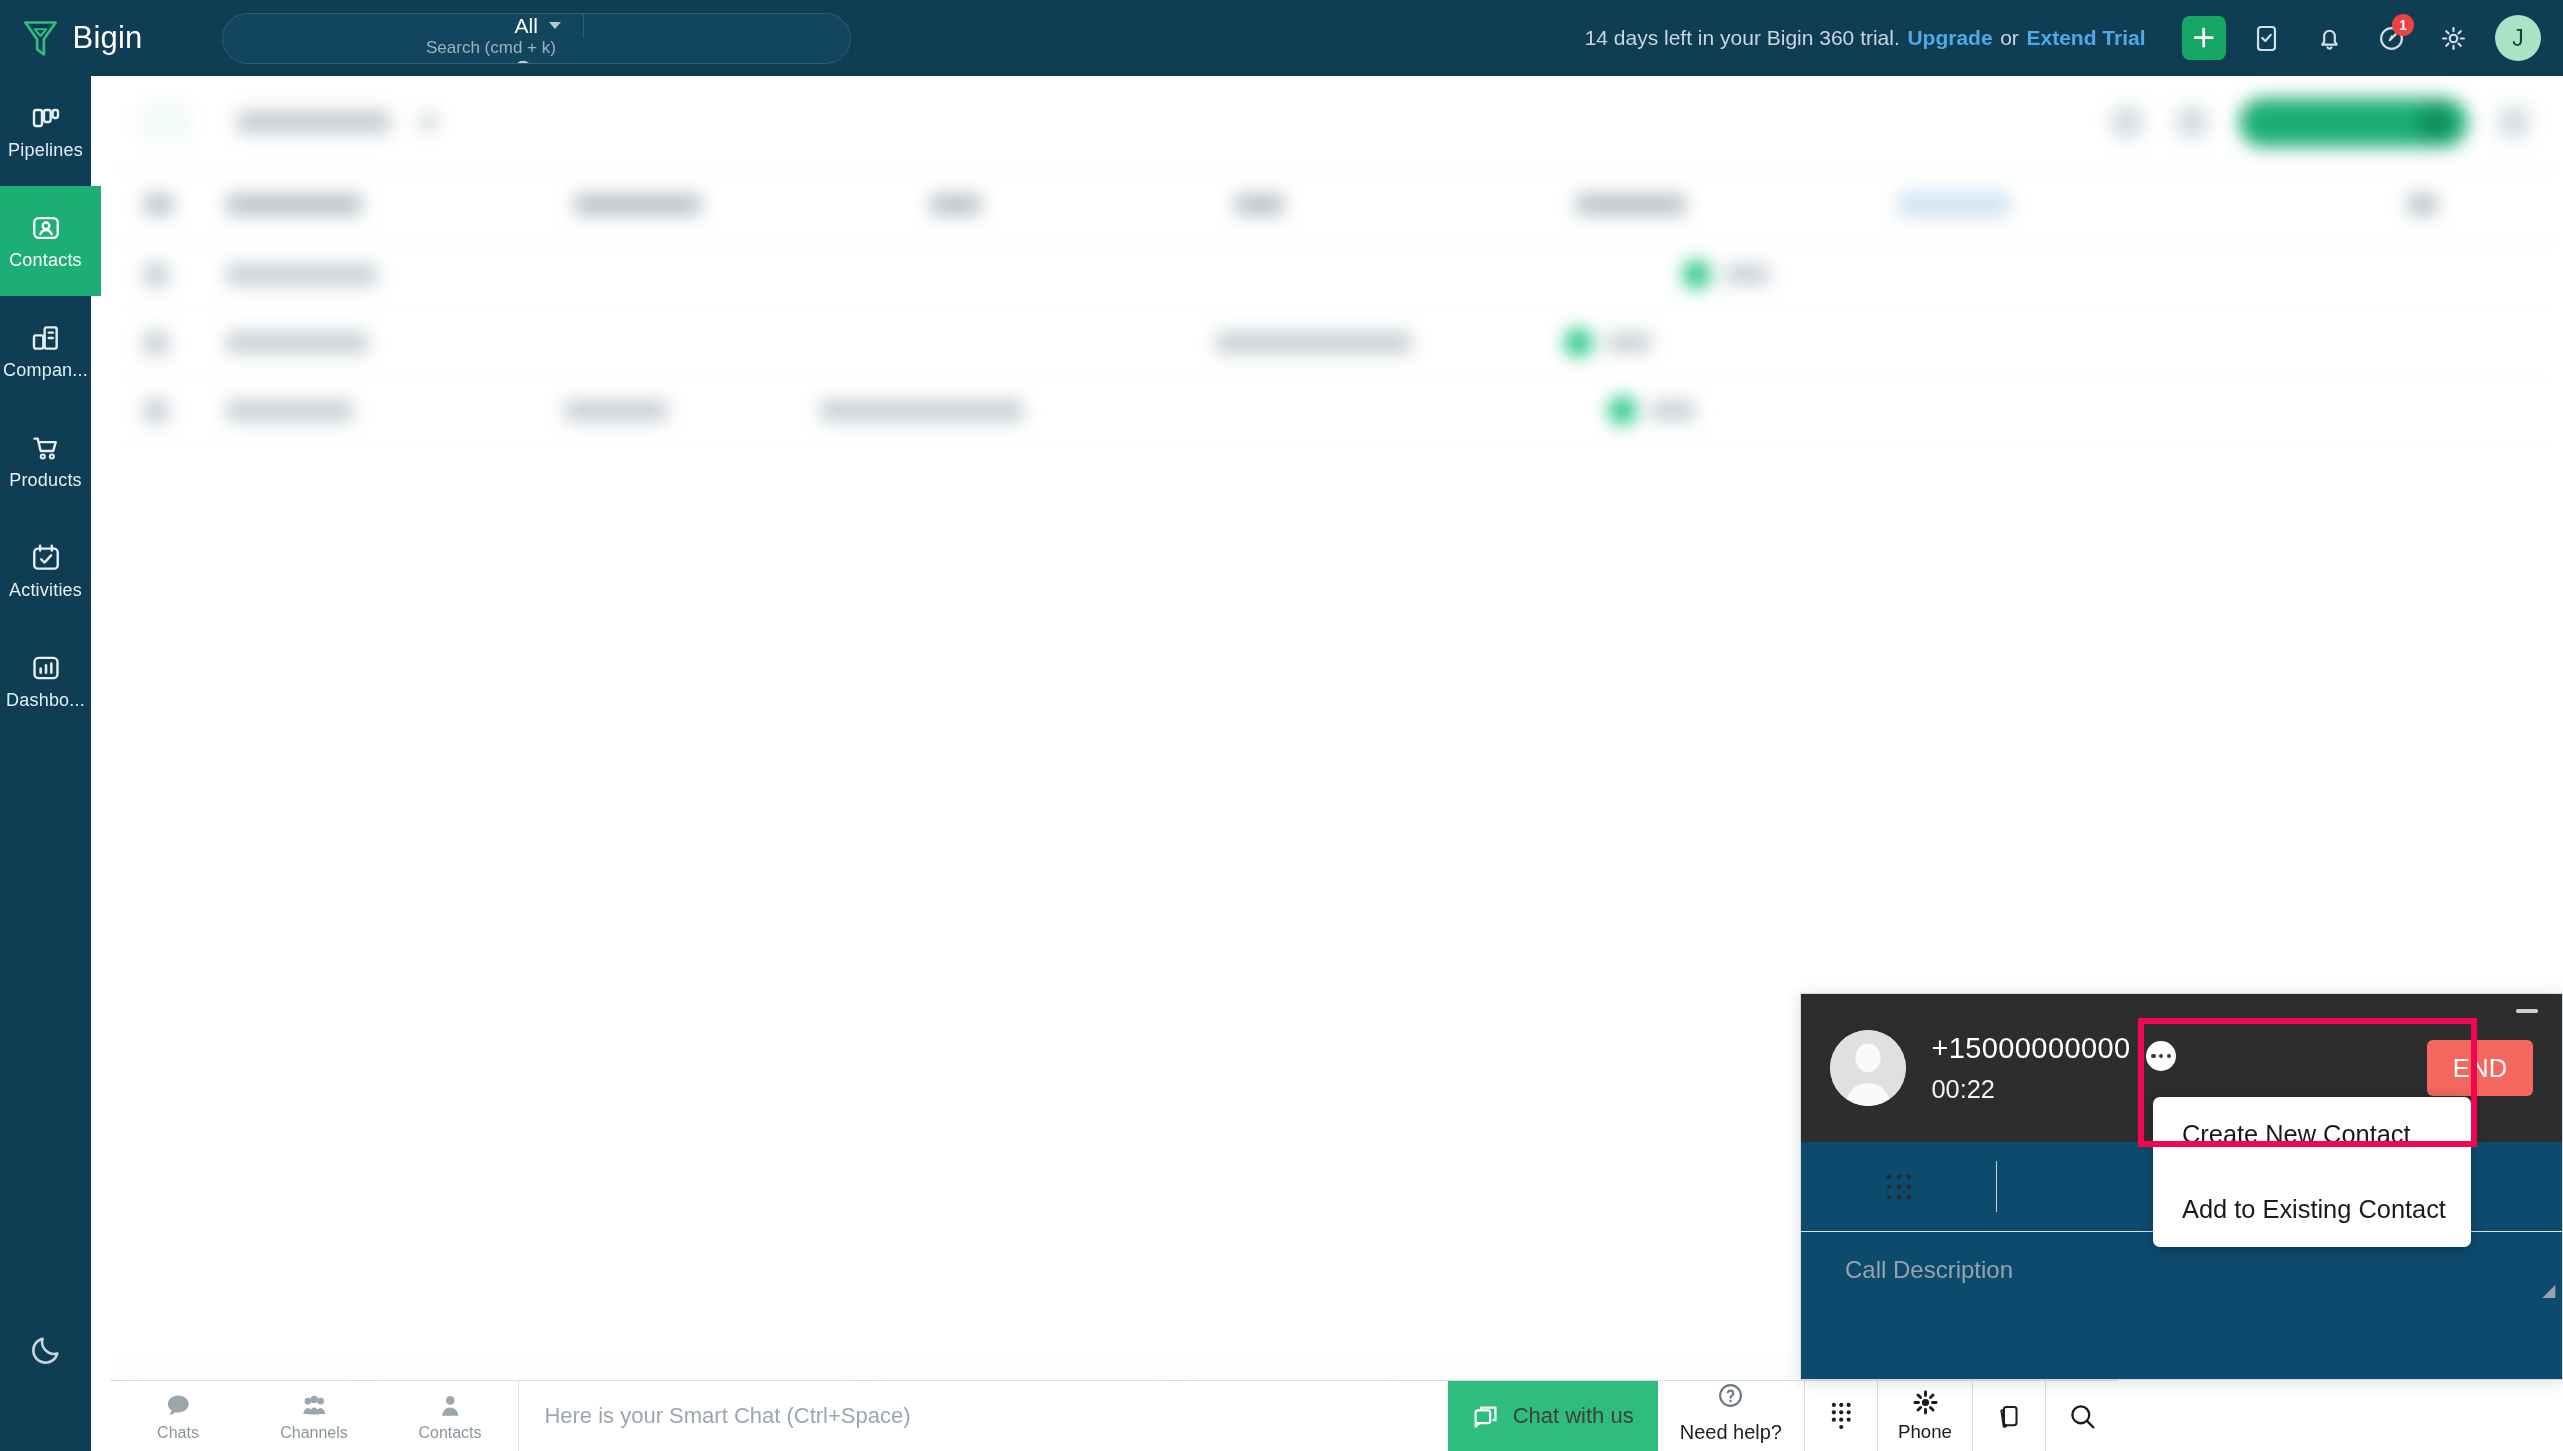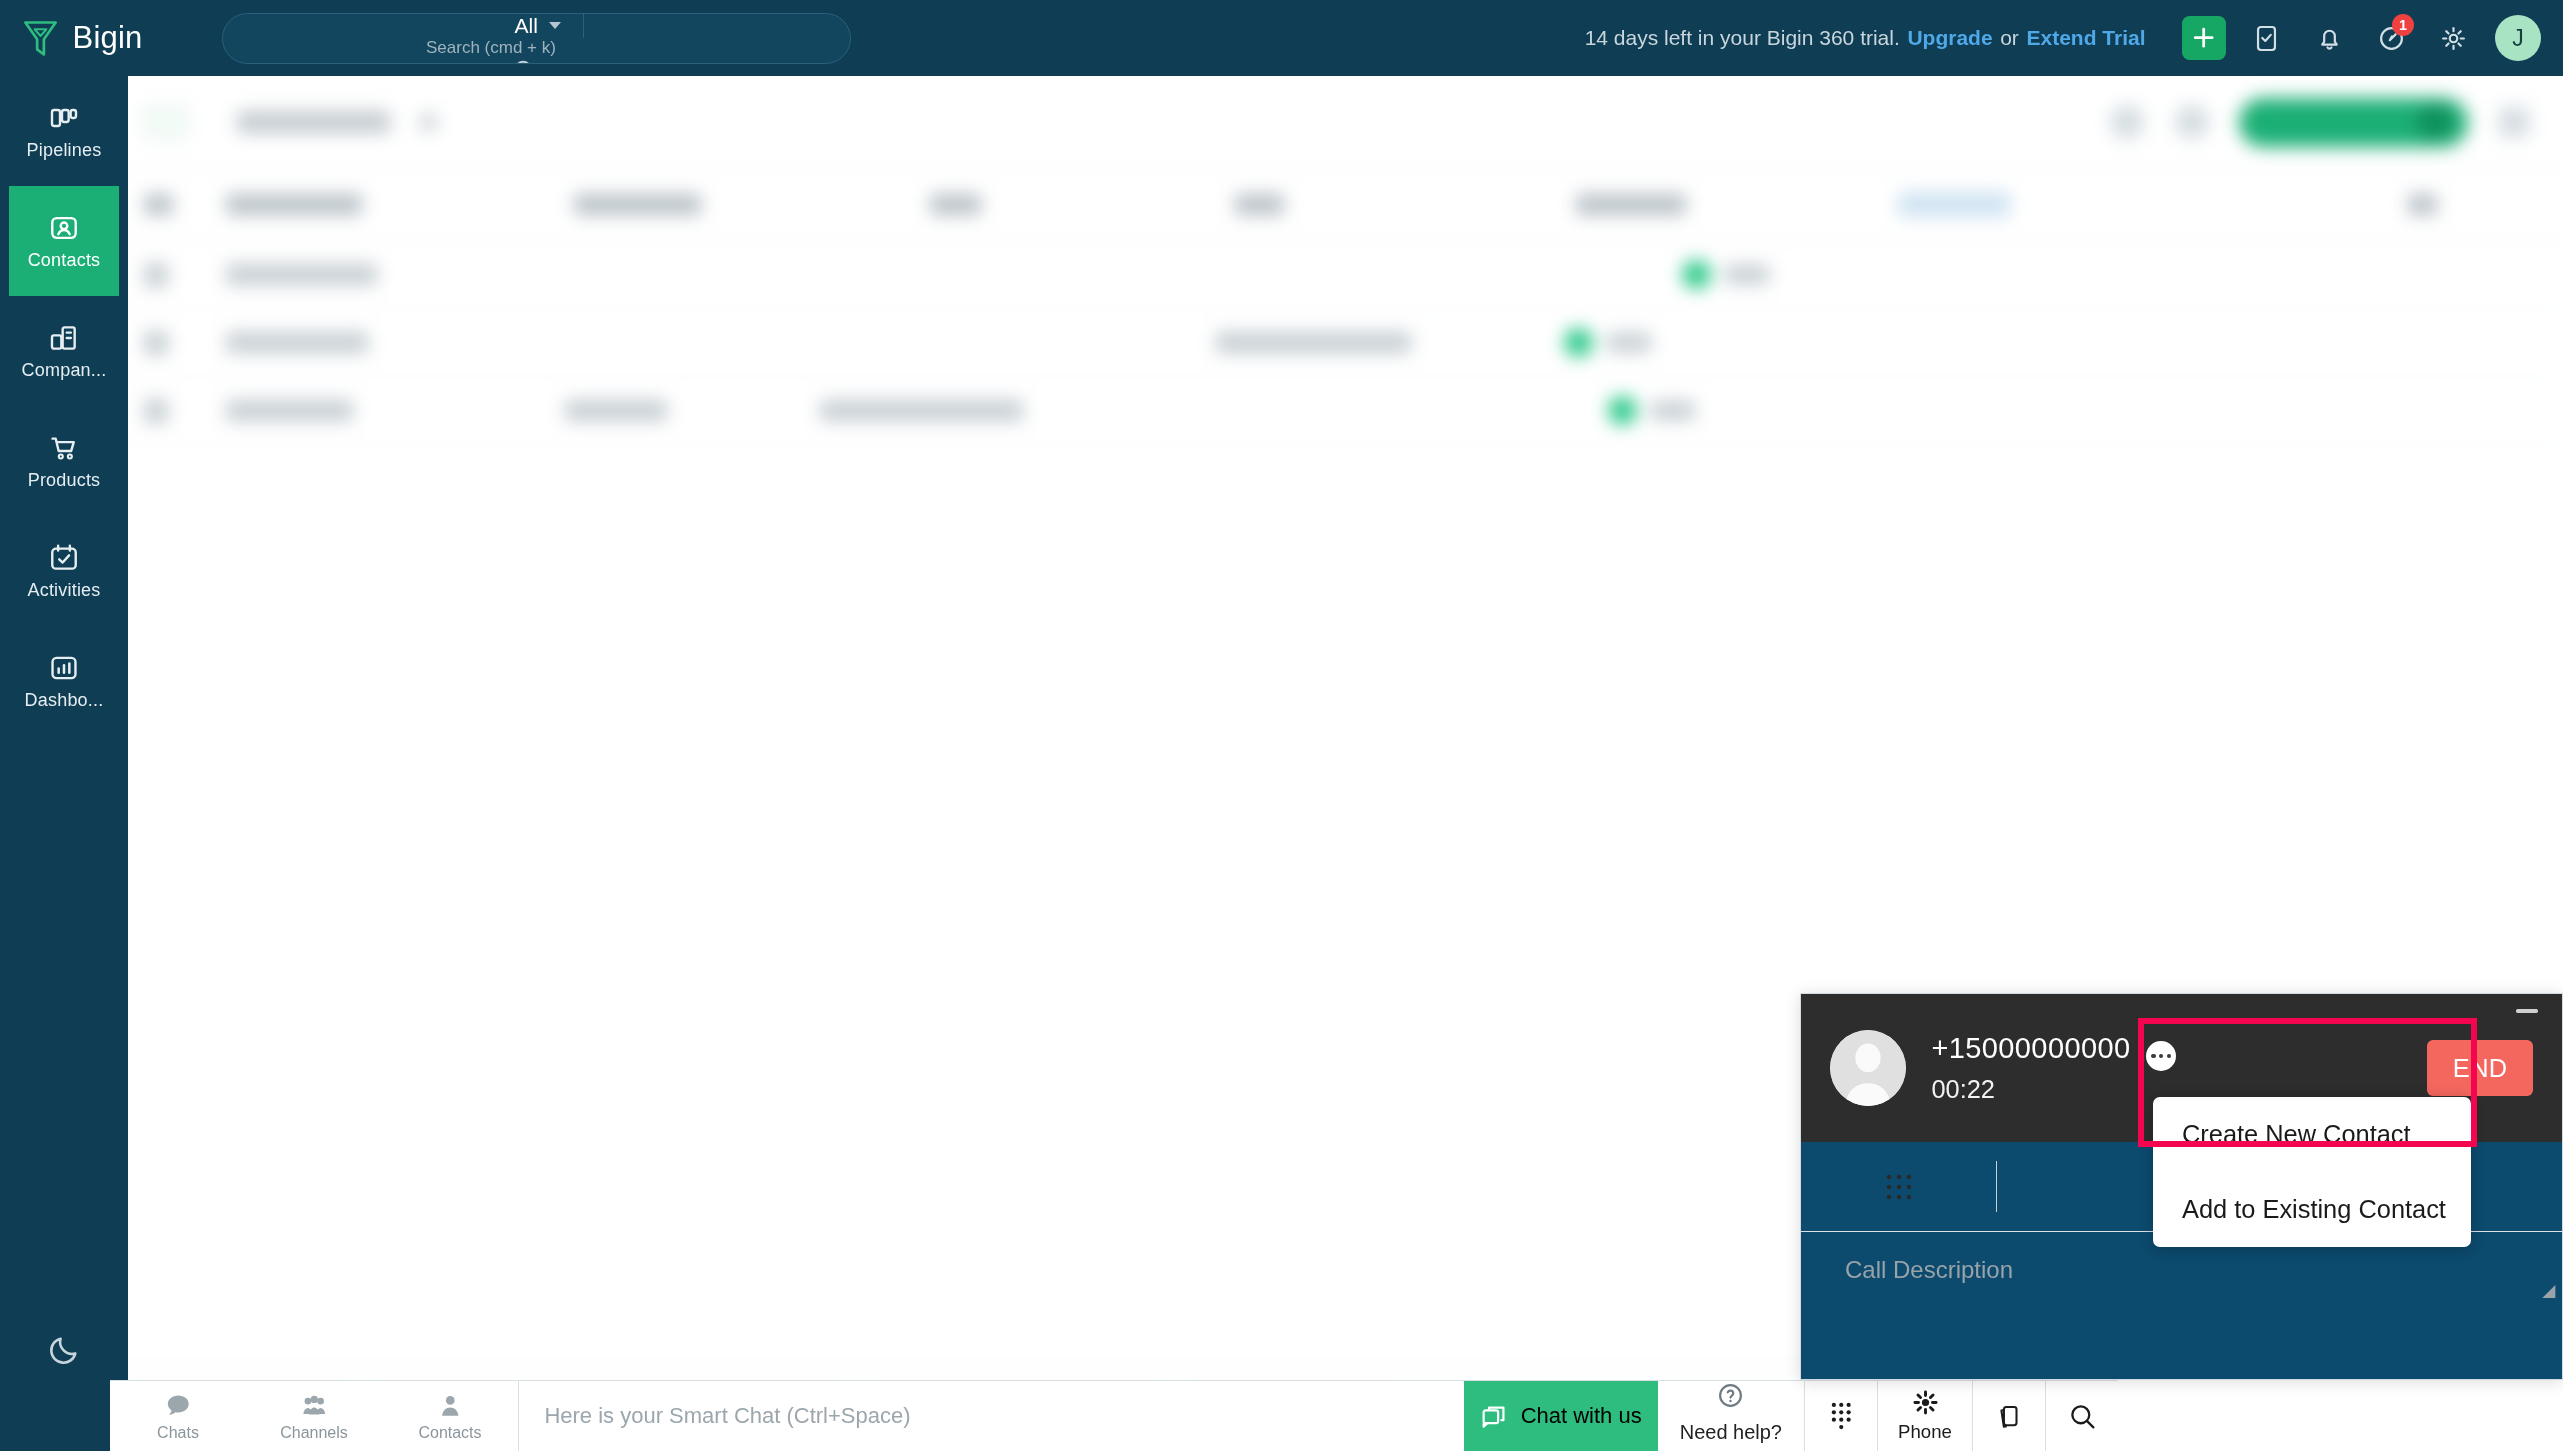--- a/index.html
+++ b/index.html
@@ -56,21 +56,21 @@
     display: flex; align-items: center; justify-content: center; padding: 0 5.1px; font-weight: 600;
   }
   .avatar-user {
     width: 46px; height: 46px; border-radius: 50%; background: #A8E3C4; color: #15403B;
     font-size: 23px; display: flex; align-items: center; justify-content: center;
     cursor: pointer; font-weight: 400;
   }
 
   
   .sidebar {
-    position: absolute; top: 76px; left: 0; width: 128px; height: 1375px;
+    position: absolute; top: 76px; left: 0; width: 91px; height: 1375px;
     background: #0E3D54; display: flex; flex-direction: column; align-items: center; z-index: 35;
   }
   .nav-item {
     width: 110px; height: 110px; display: flex; flex-direction: column;
     align-items: center; justify-content: center; gap: 6px; cursor: pointer; color: #E6EEF2;
   }
   .nav-item.active { background: #1BAF75; color: #ffffff; }
   .nav-label { font-size: 18px; letter-spacing: 0.2px; }
   .theme-toggle { margin-top: auto; margin-bottom: 81px; cursor: pointer; }
 
@@ -113,22 +113,22 @@
   .chat-tab {
     width: 136px; height: 71px; display: flex; flex-direction: column;
     align-items: center; justify-content: center; gap: 2.5px; cursor: pointer;
   }
   .chat-tab-label { font-size: 16px; color: #8A959C; }
   .chat-input-zone { flex: 1; height: 71px; display: flex; align-items: center; border-left: 0.8px solid #D9E0E4; padding-left: 25.4px; }
   .chat-placeholder { font-size: 22px; color: #9BA6AD; }
 
   .chat-right { margin-left: auto; display: flex; align-items: stretch; height: 71px; }
   .chat-with-us {
-    background: #2EBD7E; color: #000000; display: flex; align-items: center; gap: 12px;
-    padding: 0 16px; font-size: 22px; cursor: pointer;
+    background: #2EBD7E; color: #404040; display: flex; align-items: center; gap: 12px;
+    padding: 0 24px; font-size: 22px; cursor: pointer;
   }
   .need-help { display: flex; align-items: center; gap: 11px; padding: 0 22px; font-size: 20px; color: #222; cursor: pointer; flex-direction: column; }
   .cr-cell {
     border-left: 0.8px solid #D9E0E4; display: flex; flex-direction: column;
     align-items: center; justify-content: center; width: 73px; cursor: pointer; gap: 7px;
   }
   .cr-cell.phone { width: 95px; }
   .cr-lbl { font-size: 18.6px; color: #1B1B1B; margin-top: -1.7px; }
 
   

